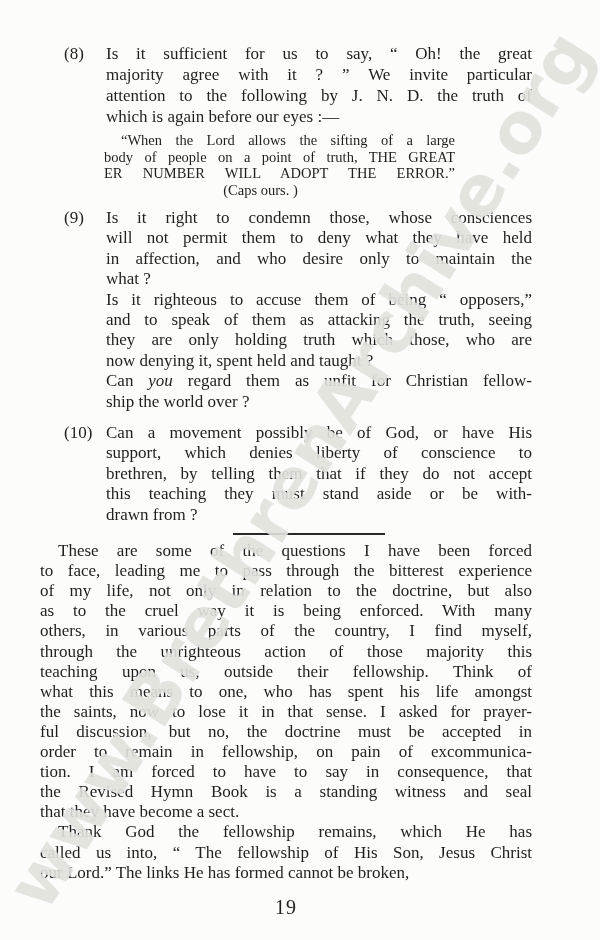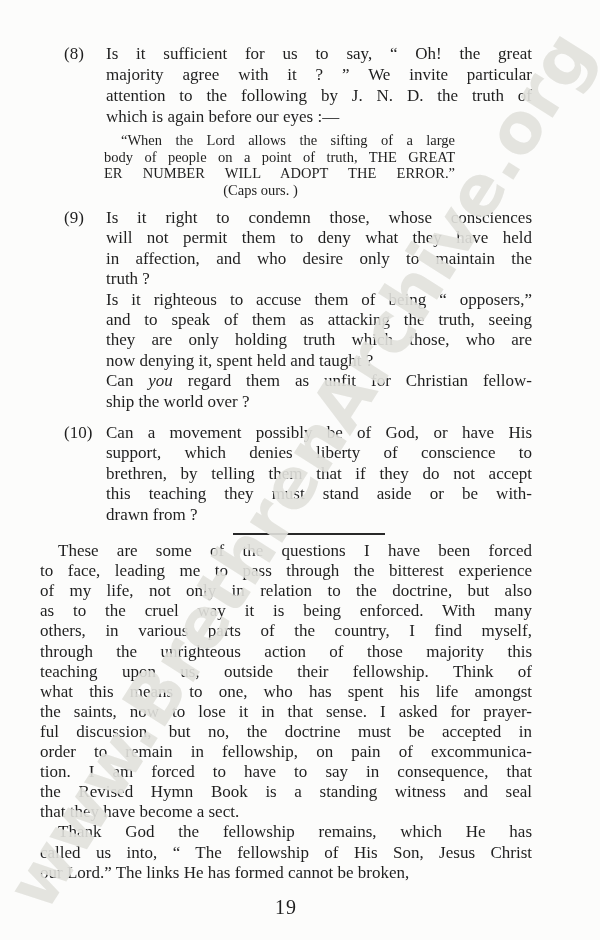--- a/index.html
+++ b/index.html
@@ -127,21 +127,21 @@
       <div class="attribution">(Caps ours. )</div>
     </blockquote>
 
     <section class="item" id="item9">
       <div class="num">(9)</div>
       <div class="itembody">
           <div class="subpara">
             <div class="tline">Is it right to condemn those, whose consciences</div>
             <div class="tline">will not permit them to deny what they have held</div>
             <div class="tline">in affection, and who desire only to maintain the</div>
-            <div class="tline last">truth ?</div>
+            <div class="tline last">what ?</div>
           </div>
           <div class="subpara">
             <div class="tline">Is it righteous to accuse them of being “ opposers,”</div>
             <div class="tline">and to speak of them as attacking the truth, seeing</div>
             <div class="tline">they are only holding truth which those, who are</div>
             <div class="tline last">now denying it, spent held and taught ?</div>
           </div>
           <div class="subpara">
             <div class="tline">Can <em>you</em> regard them as unfit for Christian fellow-</div>
             <div class="tline last">ship the world over ?</div>

